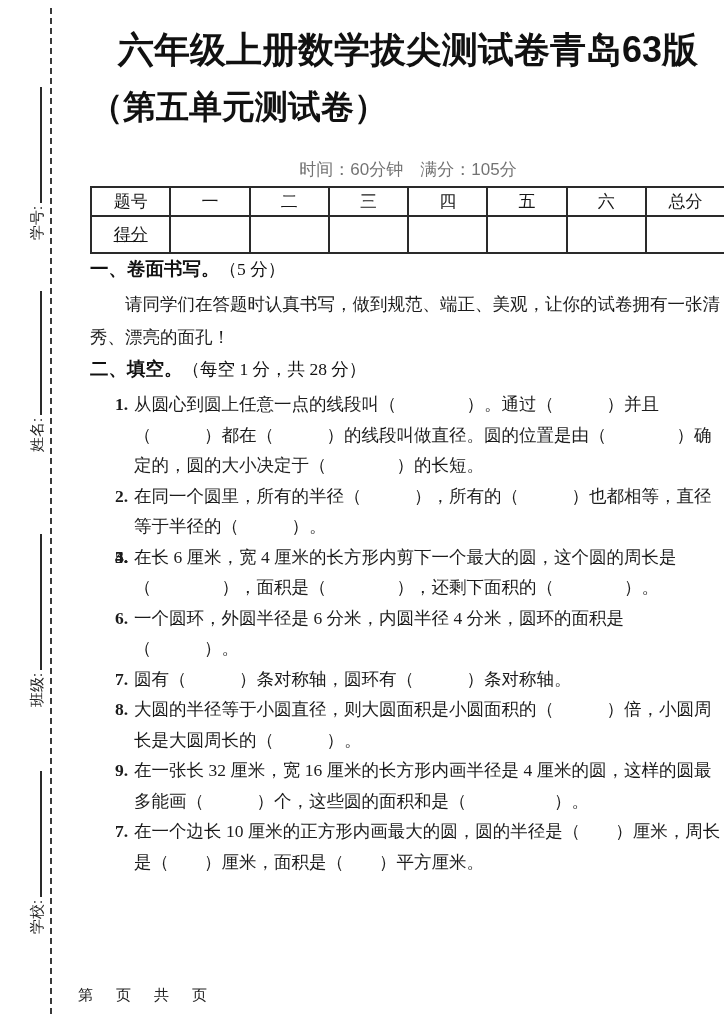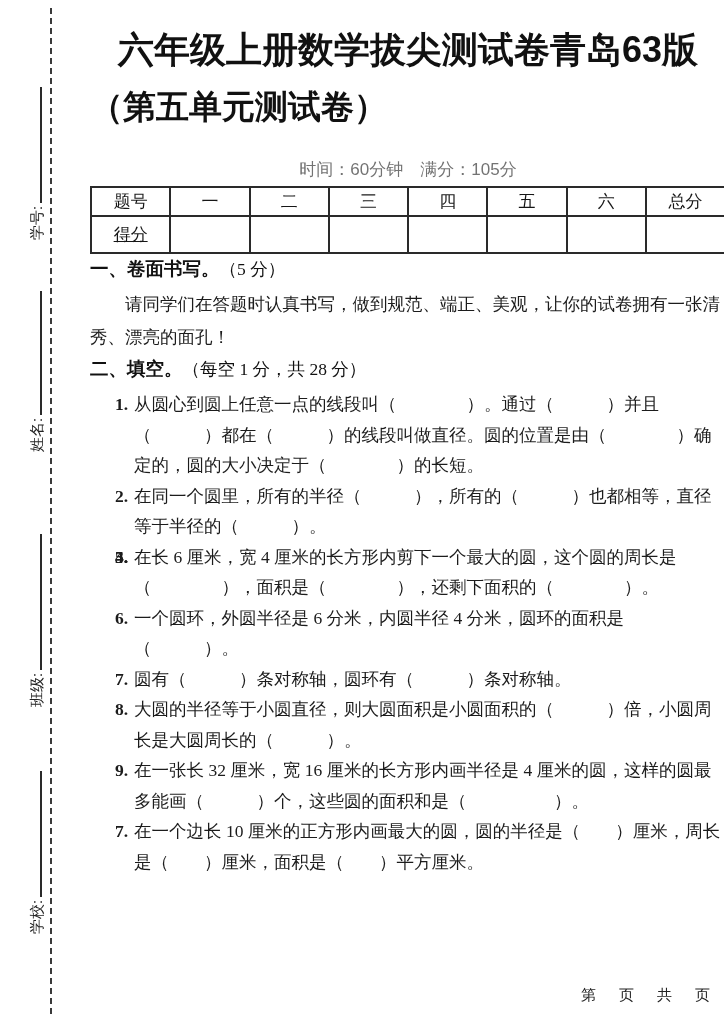--- a/index.html
+++ b/index.html
@@ -114,21 +114,21 @@
     left: 0; top: 0;
     width: 38px;
     text-align: right;
     font-weight: bold;
   }
 
   .footer {
     position: absolute;
     left: 78px; top: 986px;
     width: 636px;
-    text-align: right;
+    text-align: left;
     font-size: 15px;
     letter-spacing: 4px;
     color: #222;
   }
 </style>
 </head>
 <body>
 
 <div class="fold-line"></div>
 

